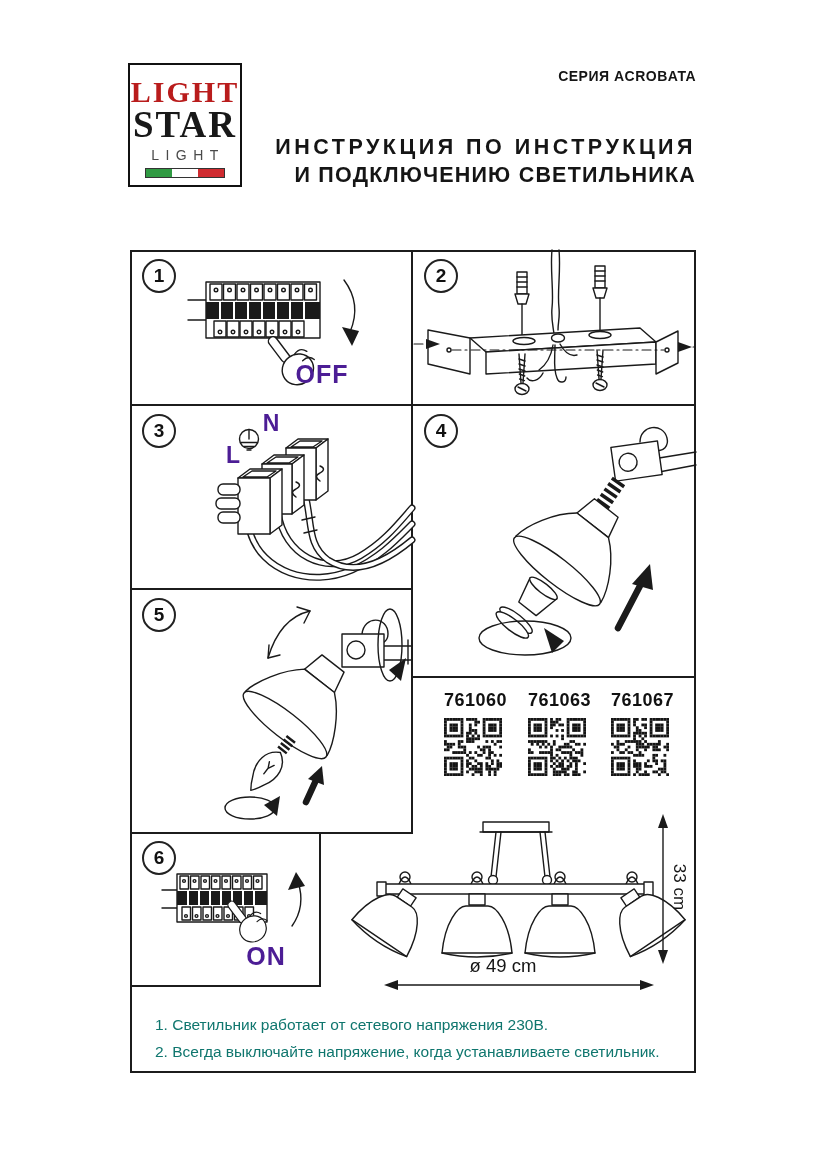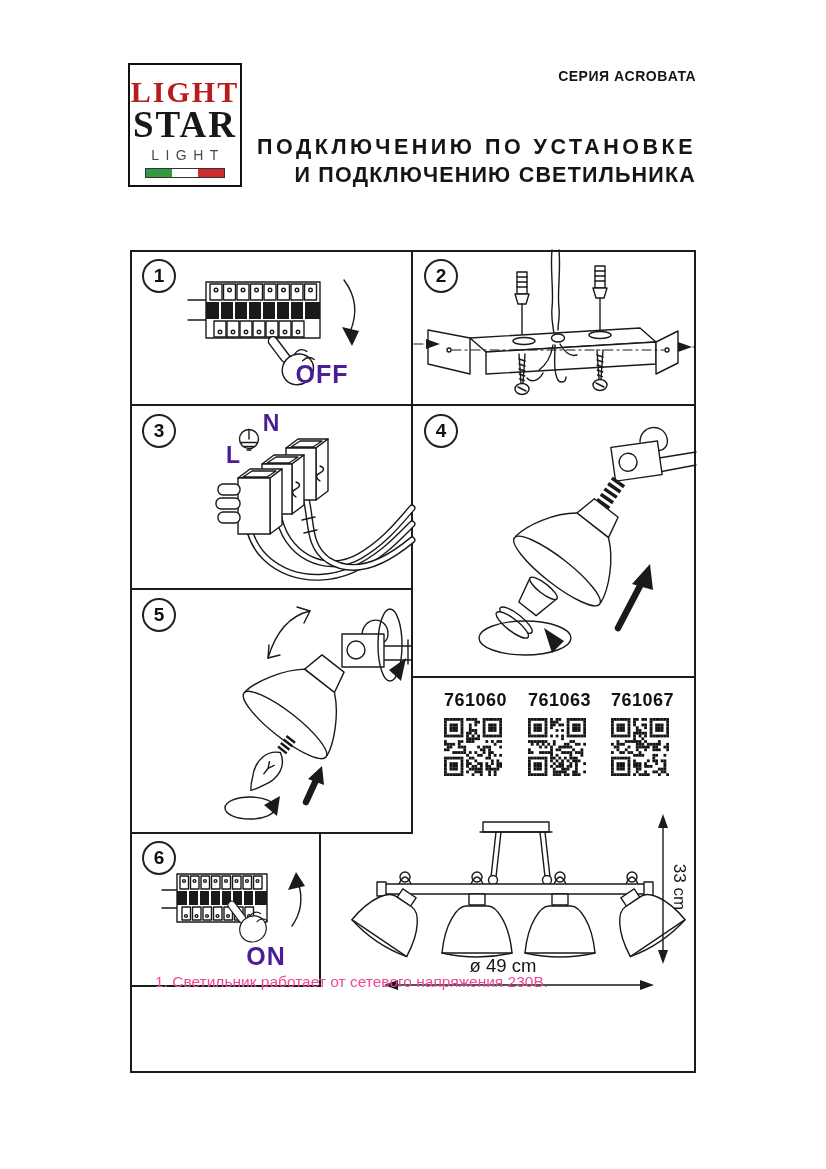--- a/index.html
+++ b/index.html
@@ -43,21 +43,21 @@
   svg.d .base{stroke-width:11;stroke-dasharray:2.5 2;stroke-linecap:butt;}
   svg.d .dash{stroke-dasharray:9 4 2 4;stroke-width:1.1;}
   .lbl-off{font-size:25px;font-weight:600;letter-spacing:1px;}
   .lbl-ln{font-size:23px;font-weight:700;}
   .qr-item{position:absolute;width:58px;text-align:right;}
   .qr-label{font-size:18px;font-weight:700;letter-spacing:0.5px;display:block;margin-bottom:7px;}
   .qr-box{width:58px;height:58px;margin:0 auto;}
   .dim{font-size:17px;color:#151515;}
   .dim-d{font-size:18.5px;}
   .rot90{transform:translate(-50%,-50%) rotate(90deg);}
-  .notes{position:absolute;left:155px;top:968px;font-size:15.5px;line-height:27px;color:#ec4899;}
+  .notes{position:absolute;left:155px;top:1011px;font-size:15.5px;line-height:27px;color:#0f766e;}
   .notes div{white-space:nowrap;}
 </style>
 </head>
 <body>
 
 <div class="page">
 
   <div class="logo-box">
     <span class="logo-light">LIGHT</span>
     <span class="logo-star">STAR</span>
@@ -66,21 +66,21 @@
       <div class="flag-seg" style="background: rgb(48, 154, 67);"></div>
       <div class="flag-seg" style="background: rgb(255, 255, 255);"></div>
       <div class="flag-seg" style="background: rgb(207, 43, 48);"></div>
     </div>
   </div>
 
   <div class="hdr hdr-series">
     <span style="display:block">СЕРИЯ ACROBATA</span>
   </div>
   <div class="hdr hdr-title">
-    <span class="ls1">ПОДКЛЮЧЕНИЮ ПО УСТАНОВКЕ</span>
+    <span class="ls1">ИНСТРУКЦИЯ ПО ИНСТРУКЦИЯ</span>
     <span class="ls2">И ПОДКЛЮЧЕНИЮ СВЕТИЛЬНИКА</span>
   </div>
 
   <div class="ln" style="left:130px;top:250px;width:2px;height:823px;"></div>
   <div class="ln" style="left:694px;top:250px;width:2px;height:823px;"></div>
   <div class="ln" style="left:130px;top:250px;width:566px;height:2px;"></div>
   <div class="ln" style="left:130px;top:1071px;width:566px;height:2px;"></div>
   <div class="ln" style="left:411px;top:250px;width:2px;height:584px;"></div>
   <div class="ln" style="left:130px;top:404px;width:566px;height:2px;"></div>
   <div class="ln" style="left:130px;top:588px;width:283px;height:2px;"></div>
@@ -1087,15 +1087,16 @@
       <line x1="72" y1="180" x2="326" y2="180"></line>
       <polygon class="f" points="64,180 78,175 78,185"></polygon>
       <polygon class="f" points="334,180 320,175 320,185"></polygon>
     </g>
   </svg>
   <span class="t rot90 dim" style="left:679px;top:887px;">33 cm</span>
   <span class="t ctr dim dim-d" style="left:503px;top:966px;">ø 49 cm</span>
 
   <div class="notes">
     <div>1. Светильник работает от сетевого напряжения 230В.</div>
+    <div>2. Всегда выключайте напряжение, когда устанавливаете светильник.</div>
   </div>
 
 </div>
 
 </body></html>

